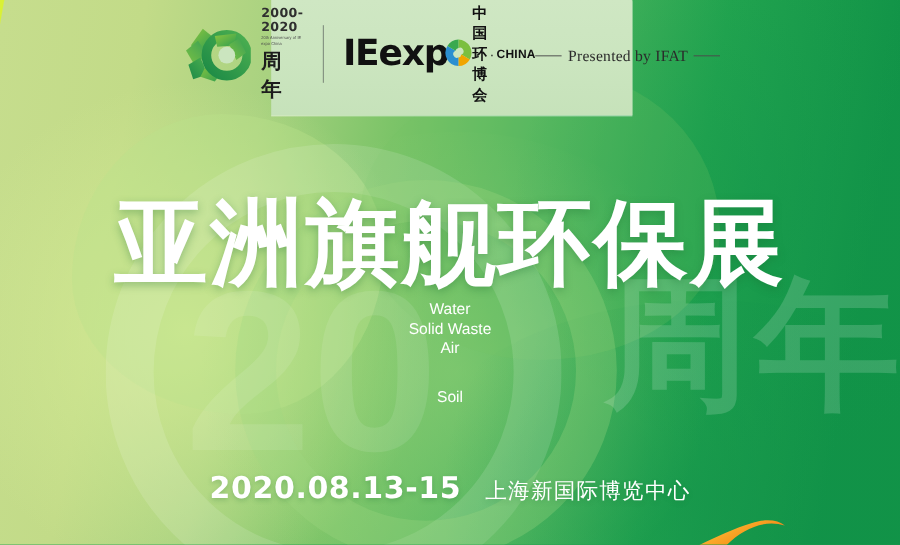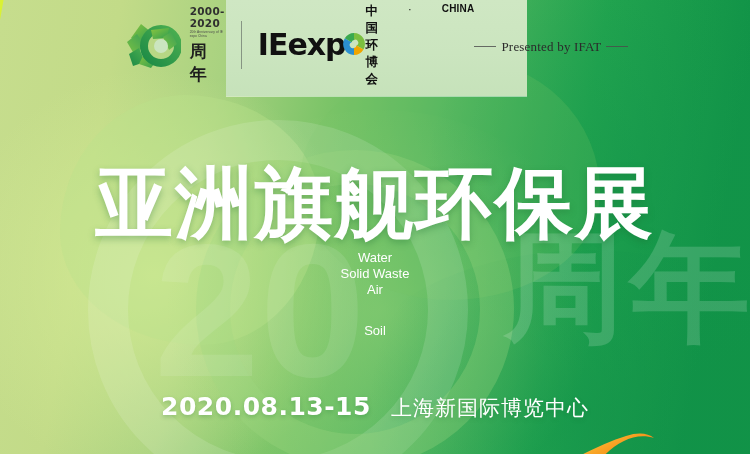--- a/index.html
+++ b/index.html
@@ -95,21 +95,21 @@
   .divider{width:1px;height:48px;background:#6f7a6f;opacity:.75;margin:0 7px;}
 
   .ie{display:flex;flex-direction:row;align-items:center;}
   .ie-row{display:flex;align-items:center;}
   .ie-word{
     font-size:30px;font-weight:800;color:#111;line-height:.95;letter-spacing:-1px;
     font-family:"DejaVu Sans","Liberation Sans",sans-serif;
   }
   .ie-mark{width:24px;height:24px;margin-left:-4px;margin-top:-2px;}
   .ie-cn{
-    display:flex;align-items:flex-start;margin-top:1px;gap:28px;
+    display:flex;align-items:center;margin-top:1px;
   }
   .ie-cn-cjk{
     font-size:12.5px;font-weight:700;color:#111;letter-spacing:0px;
     font-family:"DejaVu Sans","Liberation Sans",sans-serif;
   }
   .ie-cn-dot{font-size:11px;color:#111;margin:0 2px;}
   .ie-cn-en{font-size:10px;font-weight:700;color:#111;letter-spacing:.2px;}
   .ie-pres{display:flex;align-items:center;gap:5px;margin-top:3px;width:100%;justify-content:center;}
   .ie-pres .ln{height:1px;width:22px;background:#4b4b4b;opacity:.8;}
   .ie-pres .tx{font-size:13px;color:#2b2b2b;letter-spacing:.2px;white-space:nowrap;font-family:Liberation Serif, serif;}
@@ -148,21 +148,21 @@
   .datebar{
     position:absolute;left:0;right:0;top:392px;text-align:center;
     color:#fff;white-space:nowrap;
     text-shadow:0 2px 4px rgba(25,105,48,.25);
   }
   .datebar .dt{
     font-size:25px;font-weight:700;letter-spacing:.5px;
     font-family:"DejaVu Sans","Liberation Sans",sans-serif;
   }
   .datebar .venue{
-    font-size:21px;font-weight:400;letter-spacing:1px;margin-left:20px;
+    font-size:18px;font-weight:400;letter-spacing:1px;margin-left:20px;
     font-family:"DejaVu Sans","Liberation Sans",sans-serif;
   }
 
   
   .flame{position:absolute;right:88px;bottom:-8px;width:96px;height:60px;}
 </style>
 </head>
 <body>
 
 <div class="poster">

